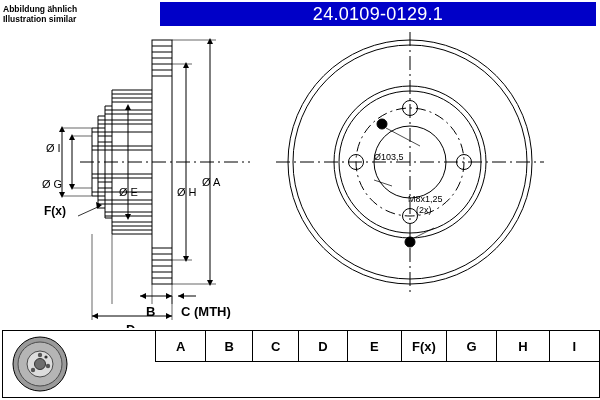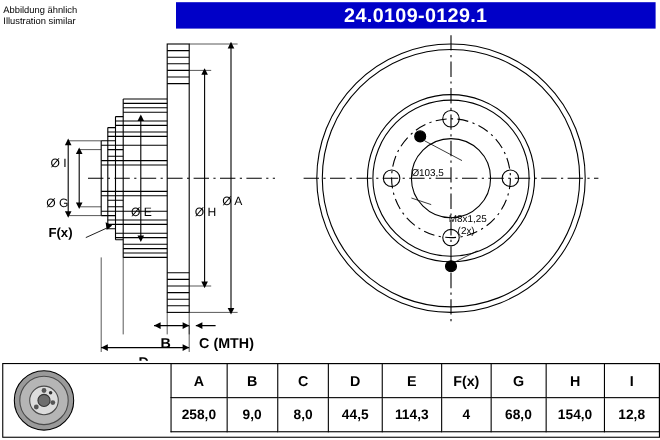--- a/index.html
+++ b/index.html
@@ -2,24 +2,24 @@
 <html><head>
 <meta charset="utf-8">
 <style>
   html,body{margin:0;padding:0;background:#ffffff;}
   body{width:600px;height:400px;font-family:"Liberation Sans",sans-serif;color:#000;position:relative;overflow:hidden;}
   .page{position:absolute;left:0;top:0;width:600px;height:400px;}
 
   
   .header{position:absolute;left:160px;top:2px;width:436px;height:24px;background:#0000c8;color:#fff;}
   .header .hdr-inner{display:flex;align-items:center;justify-content:center;height:100%;gap:34px;}
-  .header .part{font-size:18px;font-weight:bold;letter-spacing:.3px;}
+  .header .part{font-size:18px;font-weight:normal;letter-spacing:.3px;}
   .header .ref{font-size:18px;font-weight:bold;letter-spacing:.3px;}
 
-  .illus{position:absolute;left:3px;top:4px;font-size:8.5px;font-weight:normal;line-height:10px;}
+  .illus{position:absolute;left:3px;top:4px;font-size:8.5px;font-weight:bold;line-height:10px;}
 
   
   .drawing{position:absolute;left:0;top:28px;width:522px;height:300px;}
   svg.vec{position:absolute;left:0;top:0;}
 
   
   .tablewrap{position:absolute;left:0;top:330px;width:600px;height:70px;}
   table.specs{border-collapse:collapse;position:absolute;left:155px;top:0;}
   table.specs td{border:1px solid #000;text-align:center;font-size:12.5px;font-weight:bold;height:30px;padding:0;}
   table.specs tr.hdr td{font-size:13px;}
@@ -218,27 +218,16 @@
         <td style="width:50px">A</td>
         <td style="width:46px">B</td>
         <td style="width:46px">C</td>
         <td style="width:48px">D</td>
         <td style="width:54px">E</td>
         <td style="width:44px">F(x)</td>
         <td style="width:50px">G</td>
         <td style="width:52px">H</td>
         <td style="width:50px">I</td>
       </tr>
-      <tr>
-        <td>258,0</td>
-        <td>9,0</td>
-        <td>8,0</td>
-        <td>44,5</td>
-        <td>114,3</td>
-        <td>4</td>
-        <td>68,0</td>
-        <td>154,0</td>
-        <td>12,8</td>
-      </tr>
     </tbody>
       </table>
   </div>
 </div>
 
 </body></html>

